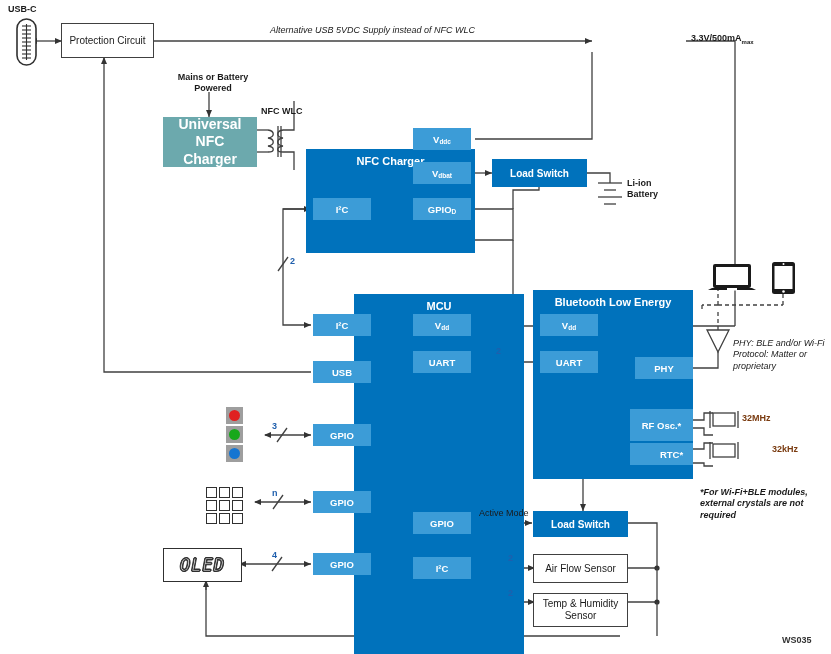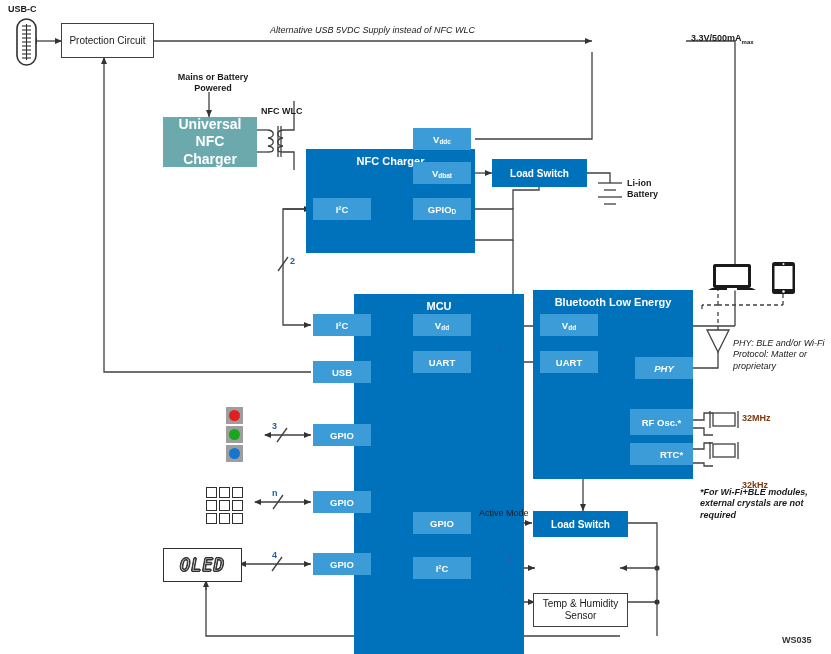--- a/index.html
+++ b/index.html
@@ -275,31 +275,31 @@
   <div class="blk bluebox" style="left:533px;top:290px;width:160px;height:189px;padding-left:31px;">
     <span class="title">Bluetooth Low Energy</span>
   </div>
   <div class="port" style="left:540px;top:314px;width:58px;height:22px;">
     <span>V</span>
       <sub>dd</sub>
   </div>
   <div class="port" style="left:540px;top:351px;width:58px;height:22px;">
     <span>UART</span>
   </div>
-  <div class="port" style="left:635px;top:357px;width:58px;height:22px;font-style:italic;">
+  <div class="port" style="left:635px;top:357px;width:58px;height:22px;">
     <span>PHY</span>
   </div>
-  <div class="port" style="left:630px;top:409px;width:63px;height:26px;">
+  <div class="port" style="left:630px;top:409px;width:63px;height:32px;">
     <span>RF Osc.*</span>
   </div>
   <div class="port" style="left:630px;top:443px;width:63px;height:22px;padding-left:20px;">
     <span>RTC*</span>
   </div>
   <div class="lbl b" style="left:742px;top:413px;color:#7A3B10;">32MHz</div>
-  <div class="lbl b" style="left:742px;top:444px;color:#7A3B10;margin-top:36px;">32kHz</div>
+  <div class="lbl b" style="left:772px;top:444px;color:#7A3B10;">32kHz</div>
 
   <svg style="position:absolute;left:708px;top:262px;" width="52" height="34">
     <rect x="5" y="2" width="38" height="24" rx="2" fill="#1a1a1a"></rect>
     <rect x="8" y="5" width="32" height="18" fill="#ffffff"></rect>
     <path d="M0 28 L48 28 L44 26 L4 26 z" fill="#1a1a1a"></path>
     <rect x="19" y="26" width="10" height="2.5" fill="#ffffff"></rect>
   </svg>
   <svg style="position:absolute;left:771px;top:261px;" width="26" height="34">
     <rect x="1" y="1" width="23" height="32" rx="2.5" fill="#1a1a1a"></rect>
     <rect x="3.5" y="5" width="18" height="23" fill="#ffffff"></rect>
@@ -311,20 +311,23 @@
 Protocol: Matter or
 proprietary</div>
   <div class="lbl it" style="left:700px;top:487px;width:120px;white-space:pre-line;font-weight:bold;">*For Wi-Fi+BLE modules,
 external crystals are not
 required</div>
 
   <div class="blk bluebox" style="left:533px;top:511px;width:95px;height:26px;font-size:10px;font-weight:bold;">
     <span>Load Switch</span>
   </div>
 
+  <div class="blk whitebox" style="left:533px;top:554px;width:95px;height:29px;">
+    <span>Air Flow Sensor</span>
+  </div>
   <div class="blk whitebox" style="left:533px;top:593px;width:95px;height:34px;line-height:1.2;">
     <span>Temp &amp; Humidity Sensor</span>
   </div>
   <div class="num" style="left:508px;top:553px;">2</div>
   <div class="num" style="left:508px;top:588px;">2</div>
 
   <div class="leds" style="left:226px;top:407px;">
     <div class="led">
         <i id="led0" style="background: rgb(224, 32, 32);"></i>
       </div>

